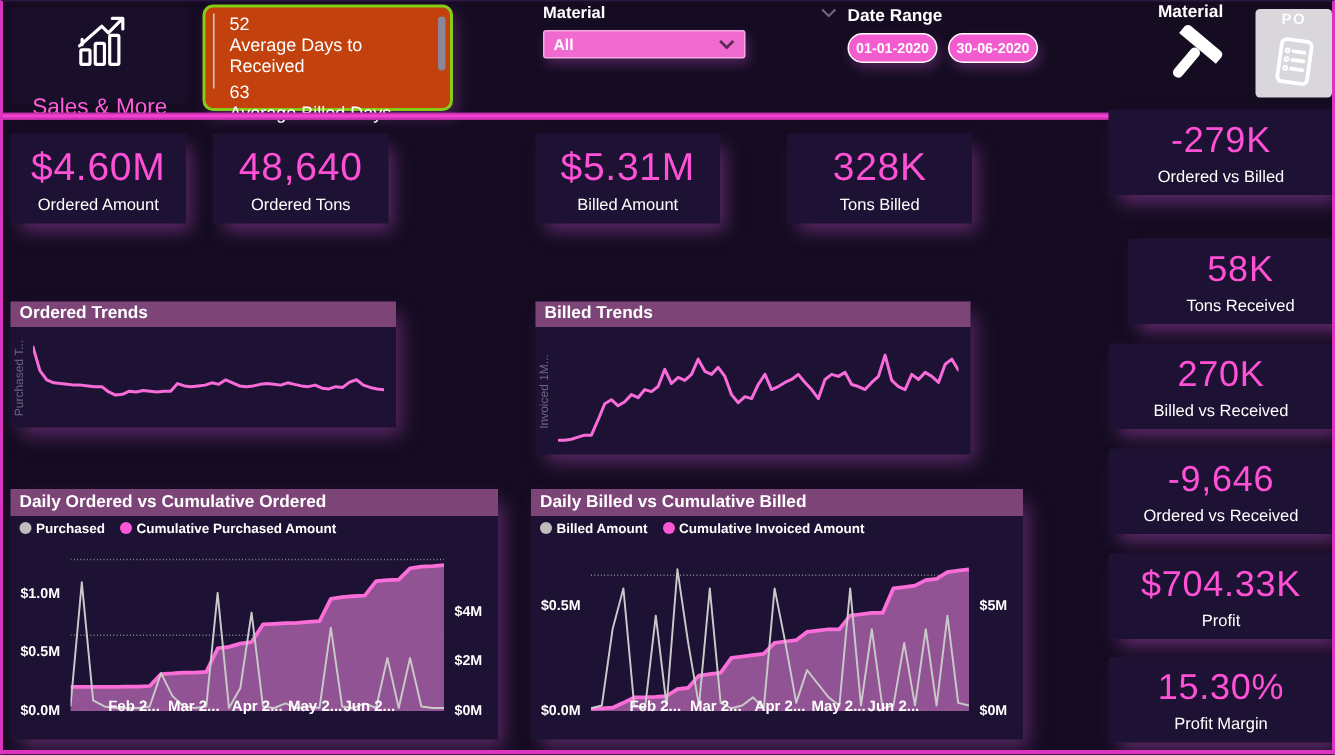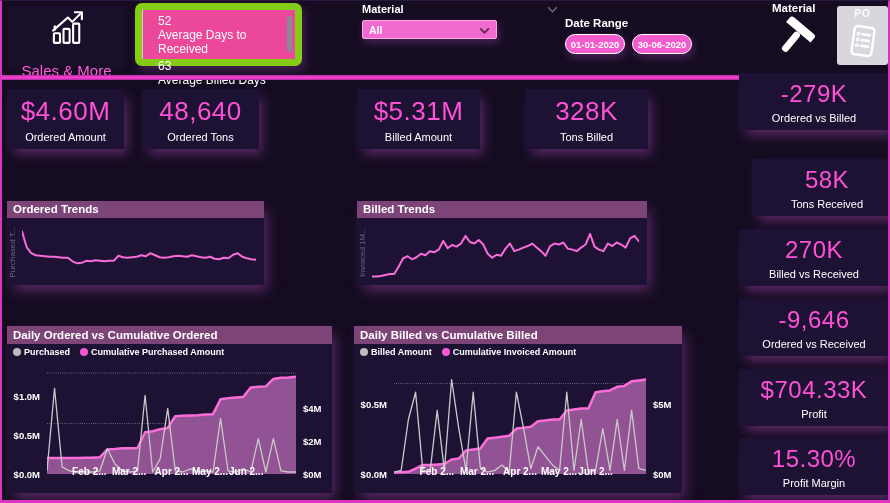--- a/index.html
+++ b/index.html
@@ -3,33 +3,33 @@
 <meta charset="utf-8">
 <style>
   html,body{margin:0;padding:0;background:#0d0716;font-family:"Liberation Sans",sans-serif;}
   .page{position:relative;width:890px;height:503px;background:#150C22;overflow:hidden;
         border-left:2px solid #DB34BE;border-right:2px solid #DB34BE;border-bottom:3px solid #DB34BE;border-top:1px solid #2a1840;box-sizing:border-box;}
   .abs{position:absolute;}
   
   .logo-card{left:6px;top:4px;width:117px;height:64px;background:#1A0F2B;border-radius:4px;
              display:flex;flex-direction:column;align-items:center;justify-content:flex-start;padding-top:2px;box-sizing:border-box;}
   .logo-title{color:#FF5ED8;font-size:15px;margin-top:9px;}
-  .stats-card{left:133px;top:2px;width:167px;height:63px;background:#ec4899;border:7px solid #84cc16;border-radius:7px;
+  .stats-card{left:133px;top:2px;width:167px;height:71px;background:#c2410c;border:2px solid #84cc16;border-radius:7px;
               box-sizing:border-box;padding:4px 10px 4px 16px;box-shadow:3px 5px 9px rgba(150,70,160,.35);}
   .stats-rule{left:140px;top:8px;width:1px;height:50px;background:#cfc8dd;}
   .stats-scroll{position:absolute;right:3px;top:6px;width:5px;height:36px;background:#8B8698;border-radius:3px;}
   .stat-value{color:#fff;font-size:12px;line-height:14px;}
   .stat-label{color:#fff;font-size:12px;line-height:14px;margin-bottom:3px;}
   .slicer{left:360px;top:2px;width:196px;}
   .slicer-head{display:flex;justify-content:space-between;align-items:center;color:#fff;font-weight:bold;font-size:11px;}
   .slicer-chev{opacity:.55;}
   .slicer-select{margin-top:5px;width:135px;height:19px;background:#F06ACF;border:1px solid #F9A8E6;border-radius:2px;
                  display:flex;align-items:center;justify-content:space-between;padding:0 6px;box-sizing:border-box;
                  color:#fff;font-weight:bold;font-size:10.5px;box-shadow:2px 4px 8px rgba(150,70,160,.4);}
-  .daterange{left:563px;top:16px;width:132px;}
+  .daterange{left:563px;top:4px;width:132px;}
   .dr-label{color:#fff;font-weight:bold;font-size:11.5px;margin-bottom:5px;}
   .dr-boxes{display:flex;gap:7px;}
   .dr-box{width:58px;height:18px;background:#F25CCE;border:1px solid #fff;border-radius:10px;color:#fff;font-weight:bold;
           font-size:9.5px;display:flex;align-items:center;justify-content:center;box-shadow:2px 4px 8px rgba(150,70,160,.4);}
   .mat-tool{left:770px;top:1px;width:60px;text-align:left;}
   .mat-tool-label{color:#fff;font-weight:bold;font-size:11.5px;}
   .po-btn{left:835px;top:5px;width:51px;height:59px;background:rgba(228,225,231,.95);border-radius:3px;
           display:flex;flex-direction:column;align-items:center;padding-top:2px;box-sizing:border-box;cursor:pointer;}
   .po-label{color:rgba(255,255,255,.9);font-weight:bold;font-size:10px;letter-spacing:1px;}
   .divider{left:0;top:74px;width:890px;height:5px;background:linear-gradient(#B02A9E,#FF43D7 45%,#B02A9E);}
@@ -195,21 +195,21 @@
     <div class="trend-body">
       <div class="trend-ylabel">Purchased T...</div>
       <div class="trend-plot">
           <svg viewBox="0 0 100 40" preserveAspectRatio="none">
             <polyline points="0.00,4.59 1.96,16.06 3.92,20.50 5.88,21.98 7.84,22.35 9.80,22.72 11.76,23.09 13.73,23.09 15.69,23.46 17.65,23.83 19.61,23.83 21.57,26.42 23.53,27.90 25.49,27.53 27.45,26.05 29.41,26.42 31.37,25.68 33.33,26.05 35.29,26.42 37.25,26.05 39.22,26.05 41.18,22.35 43.14,23.46 45.10,23.83 47.06,23.46 49.02,23.09 50.98,21.98 52.94,22.72 54.90,20.50 56.86,21.98 58.82,23.46 60.78,23.83 62.75,23.46 64.71,22.72 66.67,22.35 68.63,22.72 70.59,23.09 72.55,21.98 74.51,22.72 76.47,23.46 78.43,23.83 80.39,23.09 82.35,24.57 84.31,24.94 86.27,23.83 88.24,24.20 90.20,21.61 92.16,20.50 94.12,23.09 96.08,24.20 98.04,24.94 100.00,25.31" fill="none" stroke="#F86BD8" stroke-width="2" vector-effect="non-scaling-stroke" stroke-linejoin="round" stroke-linecap="round"></polyline>
           </svg>
         </div>
     </div>
   </div>
 
-  <div class="abs chart-card" style="left:355px;top:200px;width:290px;height:84px;">
+  <div class="abs chart-card" style="left:355px;top:200px;width:290px;height:102px;">
     <div class="chart-title">Billed Trends</div>
     <div class="trend-body">
       <div class="trend-ylabel">Invoiced 1M...</div>
       <div class="trend-plot">
           <svg viewBox="0 0 100 40" preserveAspectRatio="none">
             <polyline points="0.00,37.52 1.67,37.52 3.33,37.15 5.00,36.41 6.67,35.67 8.33,35.67 10.00,30.12 11.67,24.20 13.33,22.72 15.00,24.94 16.67,23.46 18.33,20.87 20.00,21.98 21.67,19.02 23.33,19.76 25.00,17.91 26.67,11.62 28.33,16.80 30.00,14.58 31.67,15.69 33.33,13.47 35.00,7.92 36.67,12.36 38.33,13.47 40.00,10.88 41.67,14.21 43.33,20.87 45.00,23.83 46.67,21.61 48.33,22.35 50.00,17.17 51.67,13.47 53.33,19.02 55.00,17.91 56.67,16.43 58.33,15.32 60.00,13.47 61.67,16.43 63.33,19.02 65.00,22.35 66.67,15.32 68.33,13.47 70.00,14.21 71.67,12.73 73.33,17.17 75.00,17.91 76.67,19.02 78.33,16.43 80.00,14.21 81.67,6.44 83.33,15.69 85.00,17.91 86.67,19.02 88.33,13.47 90.00,15.32 91.67,12.73 93.33,14.21 95.00,16.43 96.67,9.77 98.33,7.92 100.00,11.99" fill="none" stroke="#F86BD8" stroke-width="2" vector-effect="non-scaling-stroke" stroke-linejoin="round" stroke-linecap="round"></polyline>
           </svg>
         </div>
     </div>
   </div>

